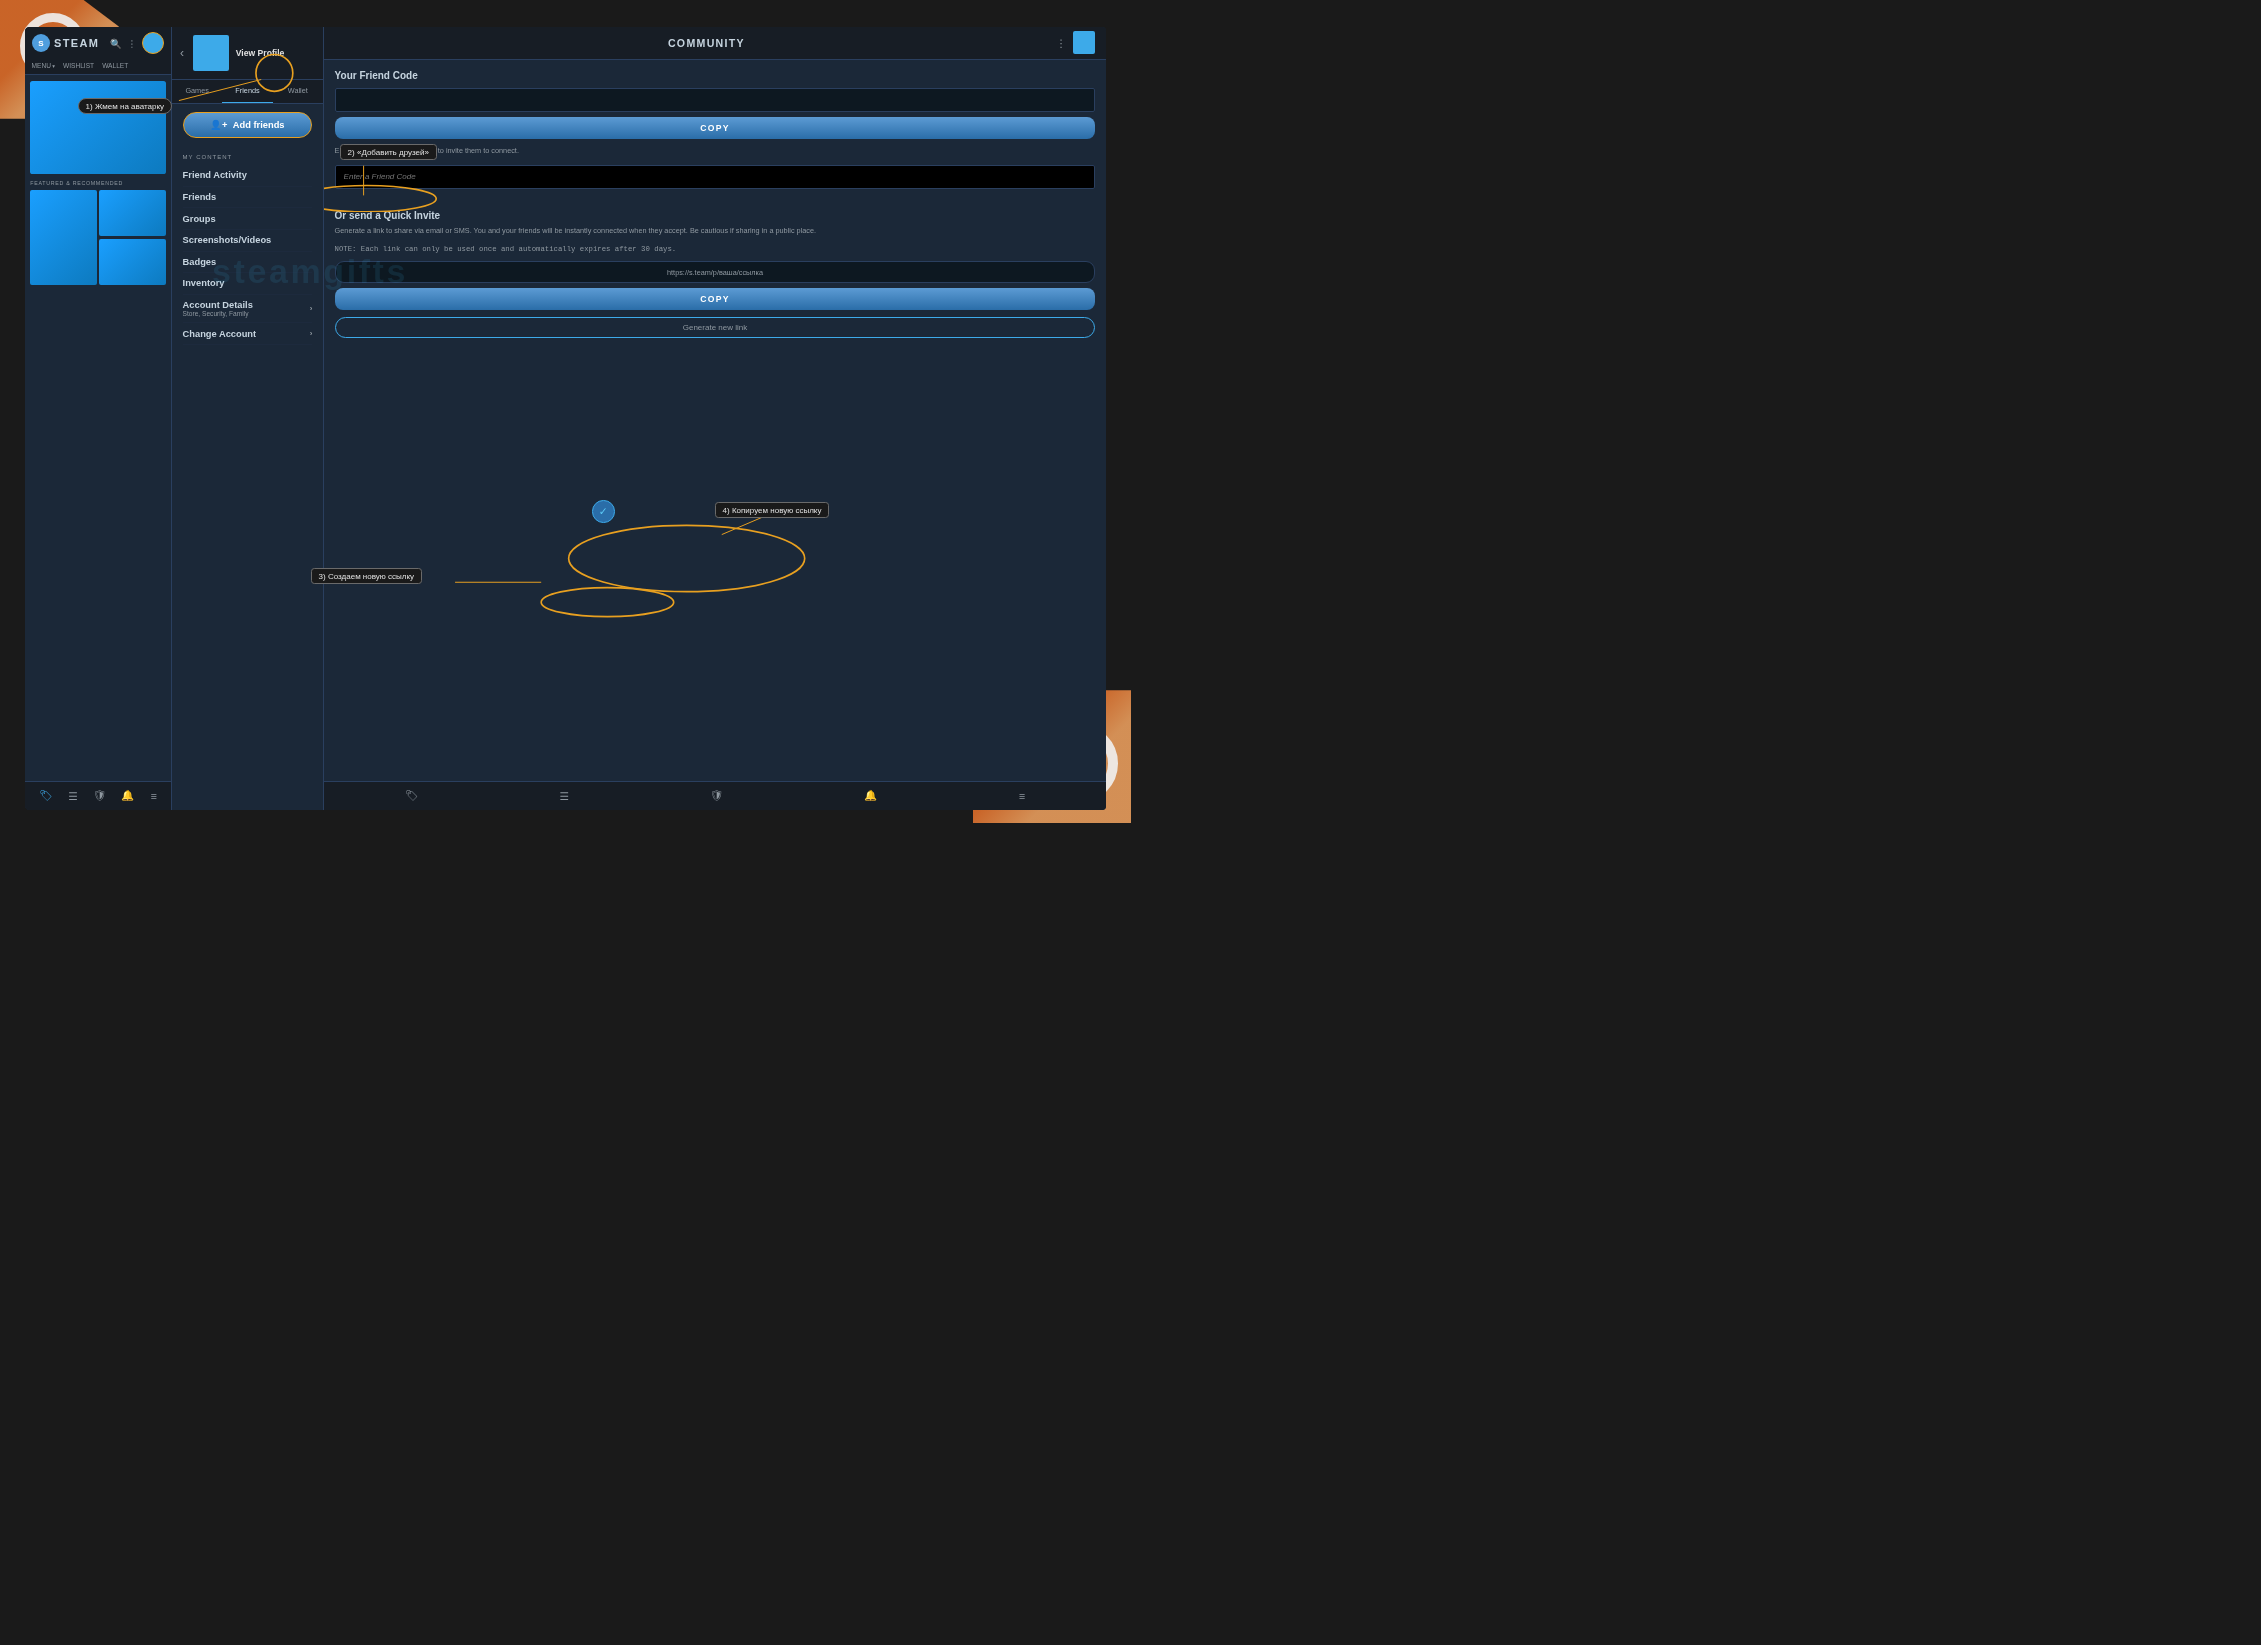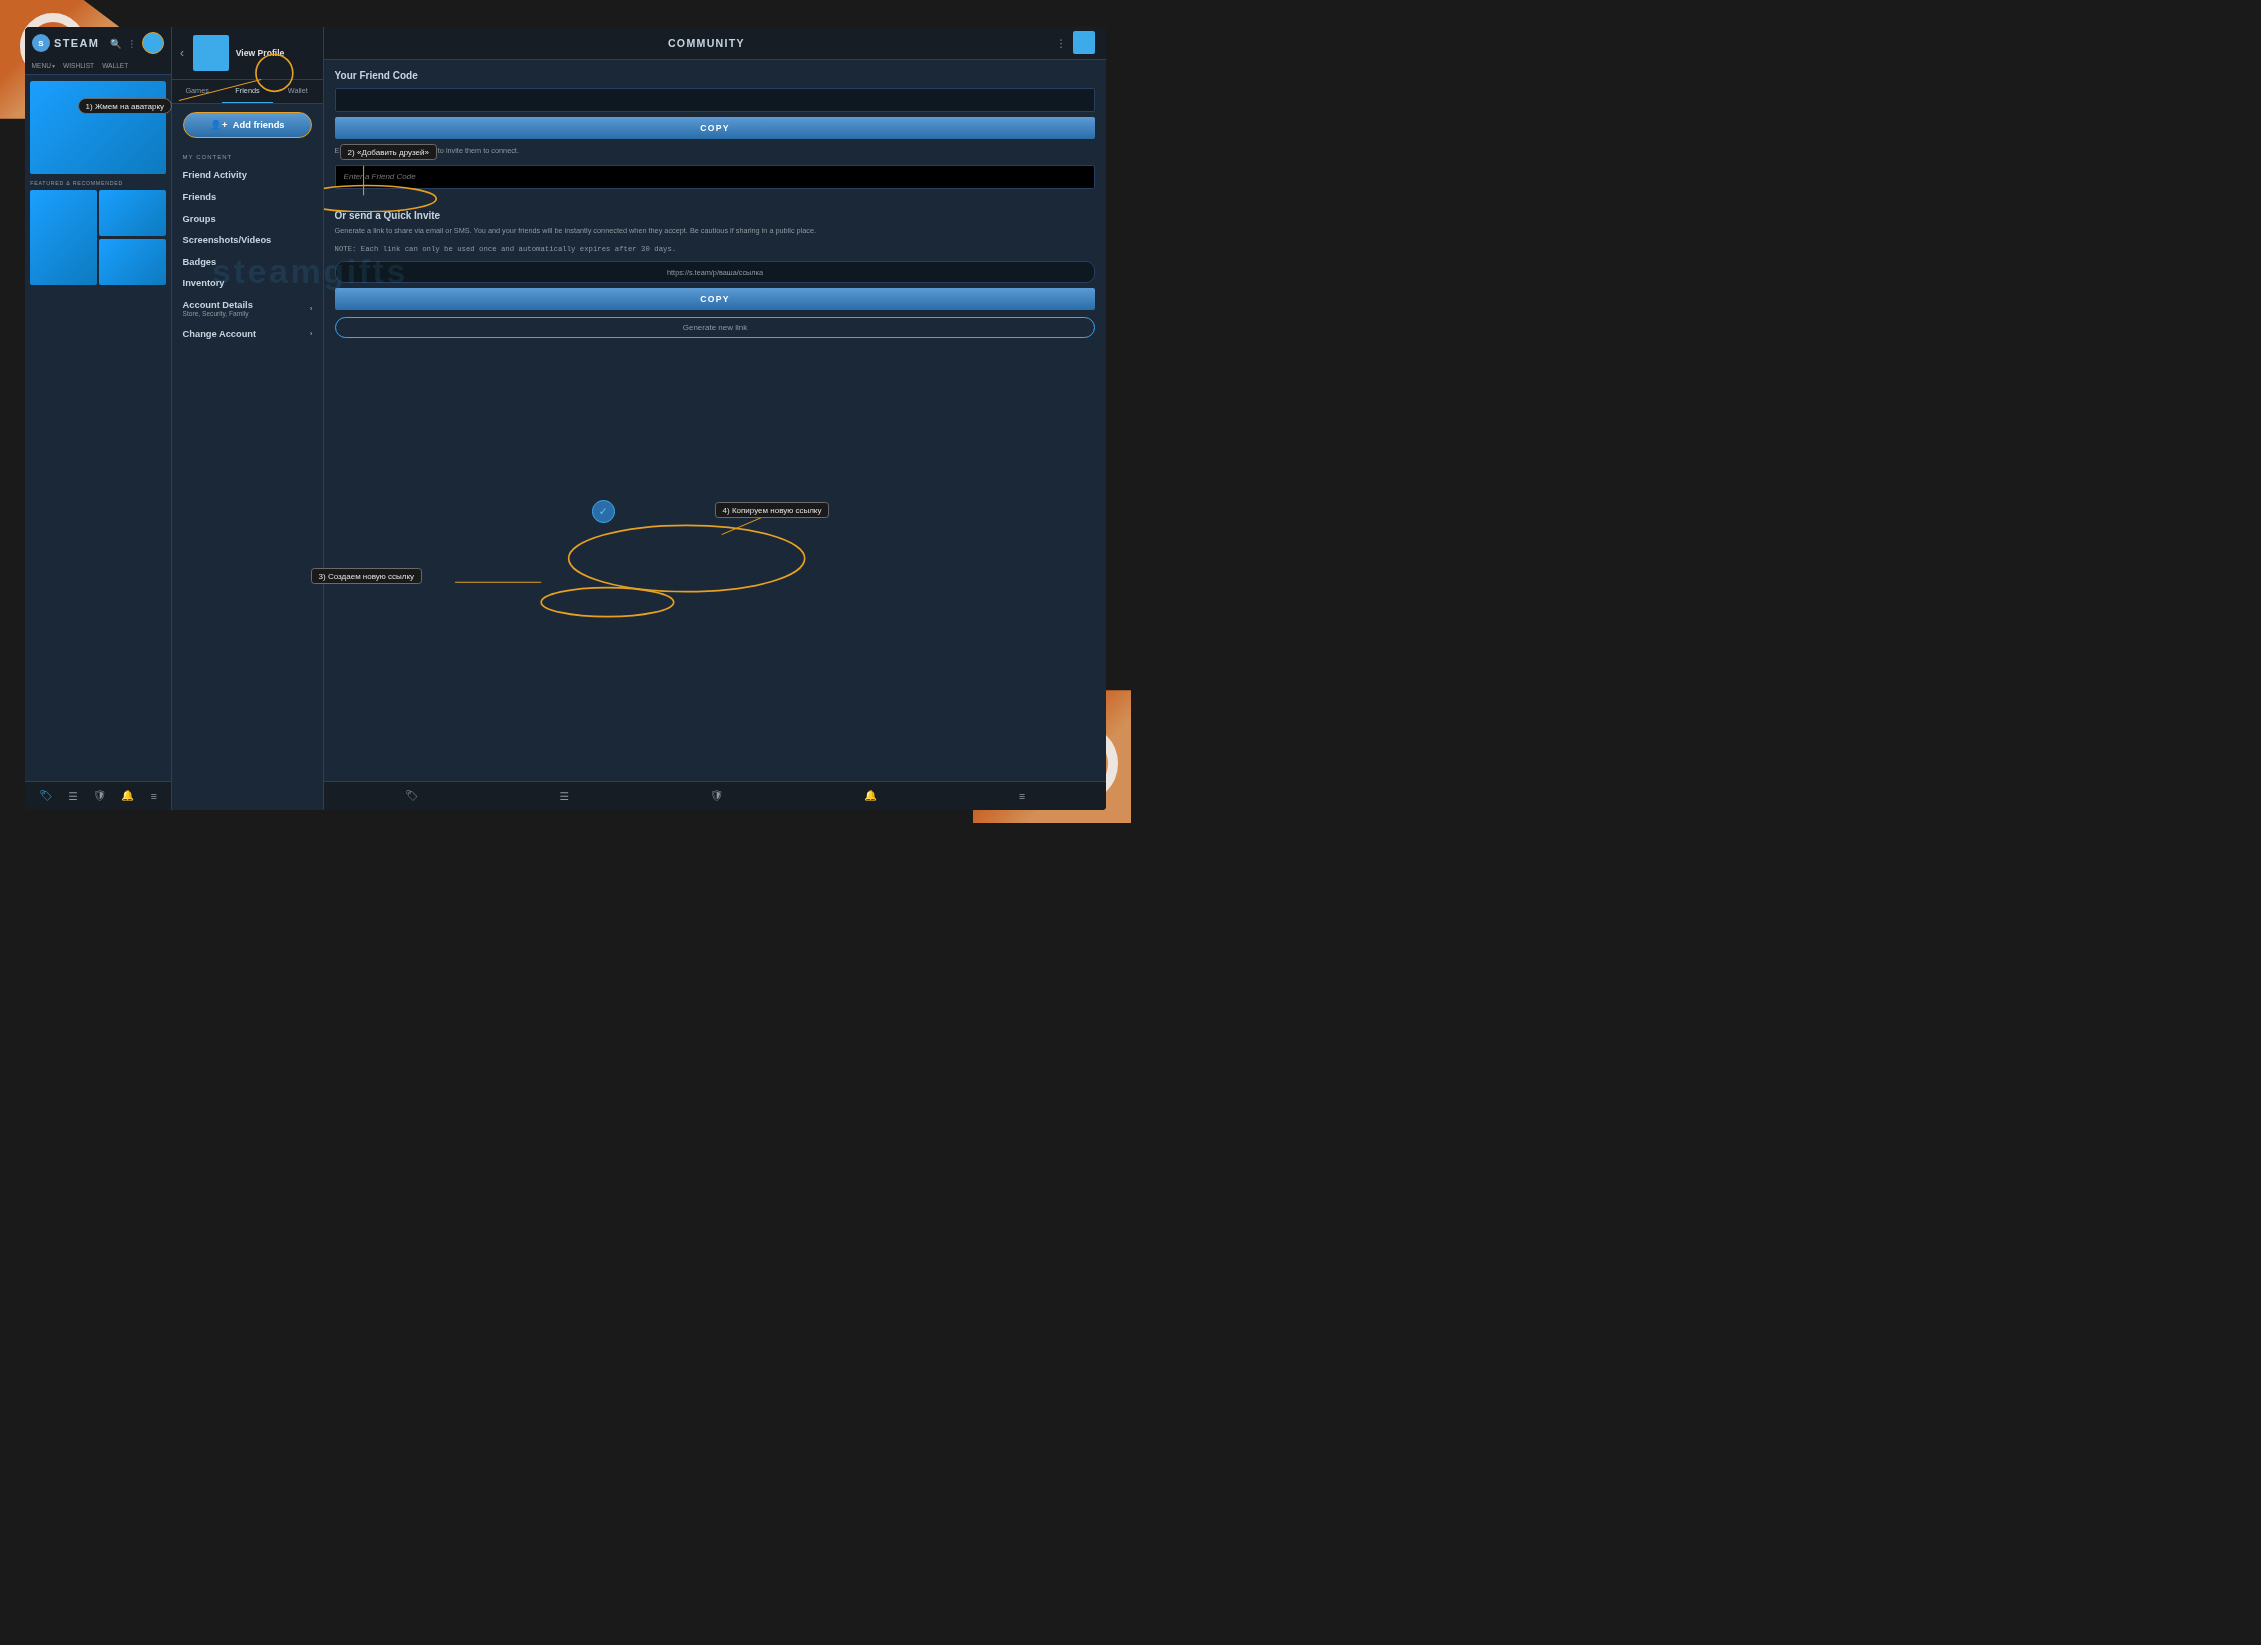--- a/index.html
+++ b/index.html
@@ -329,21 +329,21 @@
       background: #0d1821;
       border: 0.7px solid #2a3f5f;
       border-radius: 2px;
       height: 24px;
       margin-bottom: 5.3px;
     }
     .copy-btn {
       width: 100%;
       background: linear-gradient(to bottom, #5c9bd4, #2a6da8);
       border: none;
-      border-radius: 2px;
+      border-radius: 8px;
       color: white;
       font-size: 8.6px;
       font-weight: bold;
       letter-spacing: 1.3px;
       padding: 6px;
       cursor: pointer;
       margin-bottom: 6.6px;
     }
     .copy-btn.bottom-copy {
       margin-bottom: 2.6px;

